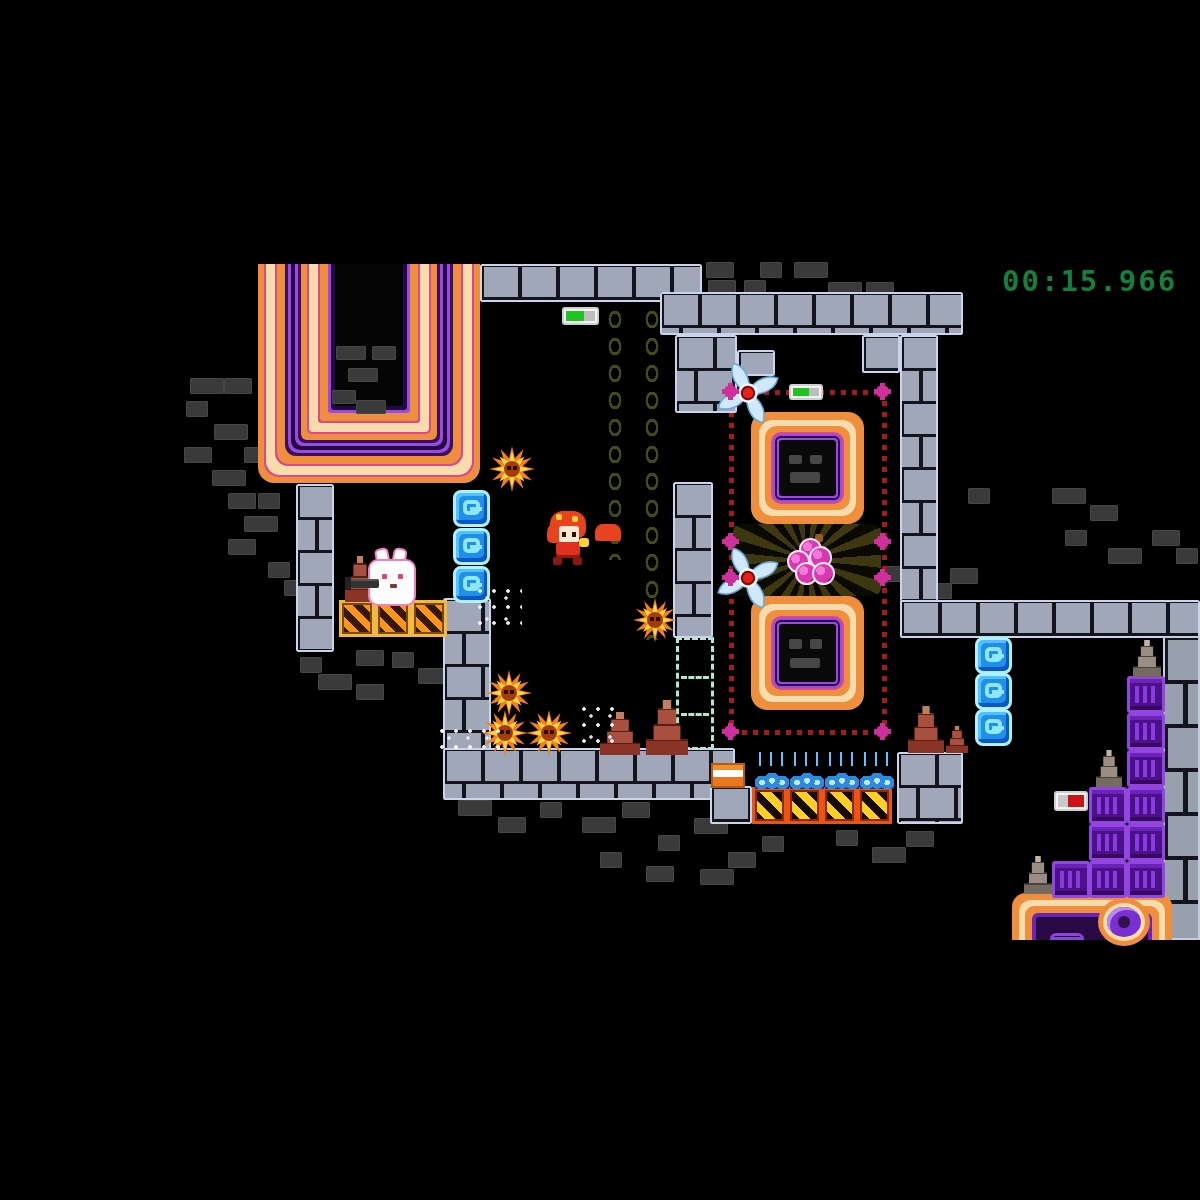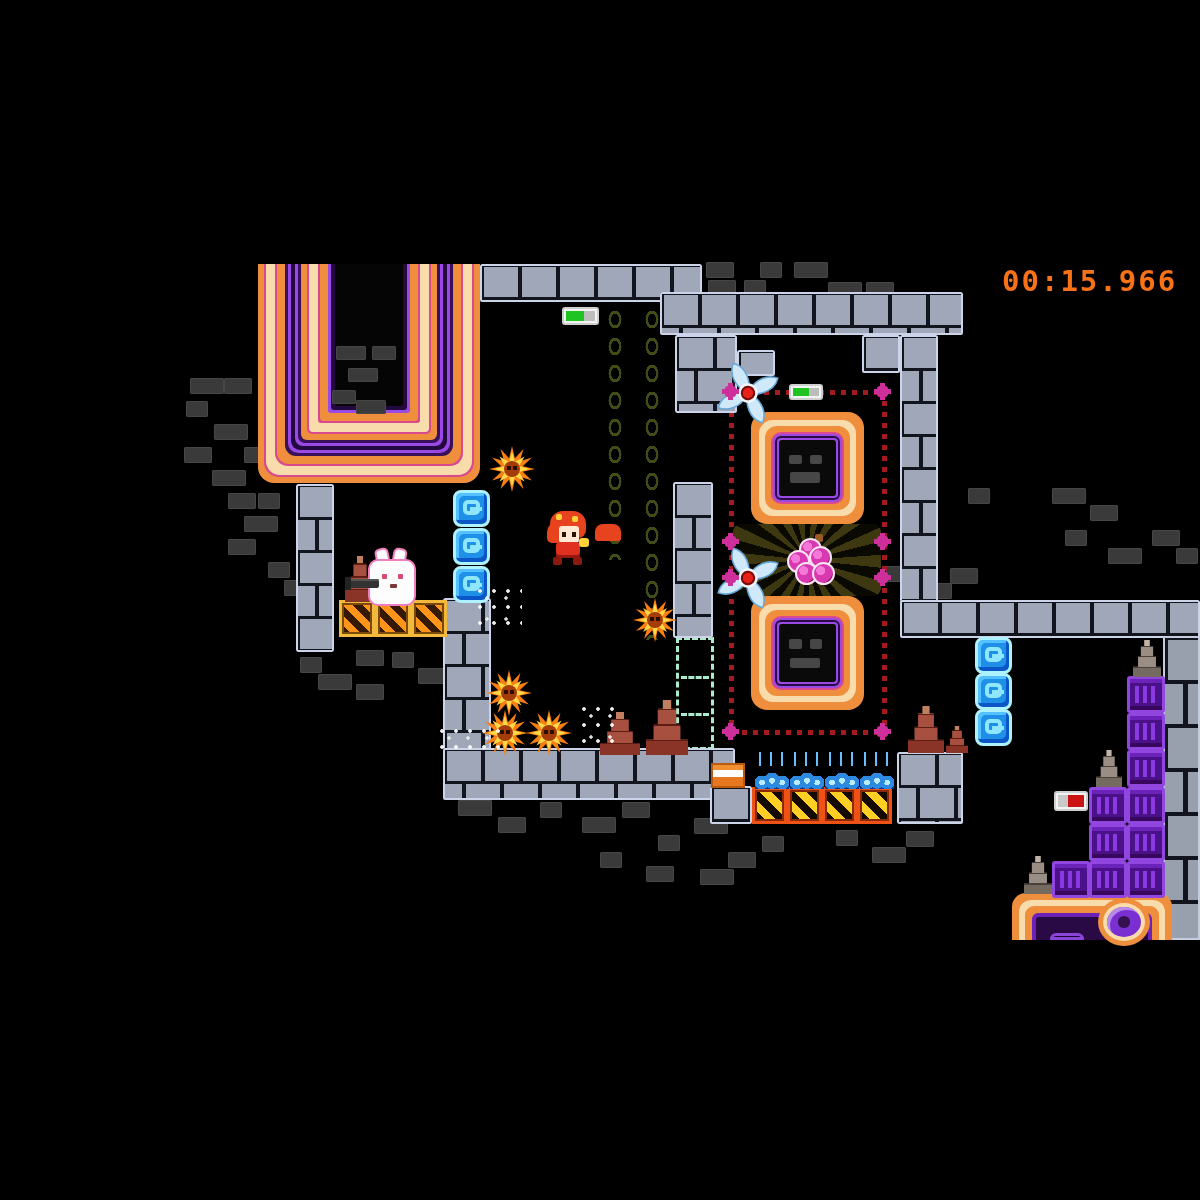--- a/index.html
+++ b/index.html
@@ -111,21 +111,21 @@
 
   
   .m-emblem{position:absolute;width:42px;height:38px;border-radius:50%;background:#f8dcab;border:5px solid #ef8f3e;}
   .m-emblem::before{content:"";position:absolute;inset:4px;background:#7a2fd2;border-radius:50%;box-shadow:inset 3px 3px 0 #b88ae8;}
   .m-emblem::after{content:"";position:absolute;left:35%;top:35%;width:30%;height:30%;background:#35104f;border-radius:50%;}
   .m-slab{position:absolute;left:14px;right:64px;top:16px;bottom:0;background:#1a0530;border:3px solid #8a44d8;border-radius:6px 6px 0 0;}
 
   
   .sq-eye,.sq-mouth{position:absolute;background:#474747;border-radius:2px;}
 
-  .timer{position:absolute;left:1002px;top:264px;width:172px;color:#f97316;font-size:29px;font-weight:bold;
+  .timer{position:absolute;left:1002px;top:264px;width:172px;color:#15803d;font-size:29px;font-weight:bold;
     letter-spacing:2px;font-family:"DejaVu Sans Mono",monospace;text-align:right;z-index:40;}
 </style>
 </head>
 <body>
 
 <div class="stage" id="stage">
   <div class="timer">00:15.966</div>
 <div class="spr wall-dk" style="left: 190px; top: 378px; width: 34px; height: 16px;"></div>
     <div class="spr wall-dk" style="left: 224px; top: 378px; width: 28px; height: 16px;"></div>
     <div class="spr wall-dk" style="left: 186px; top: 401px; width: 22px; height: 16px;"></div>

